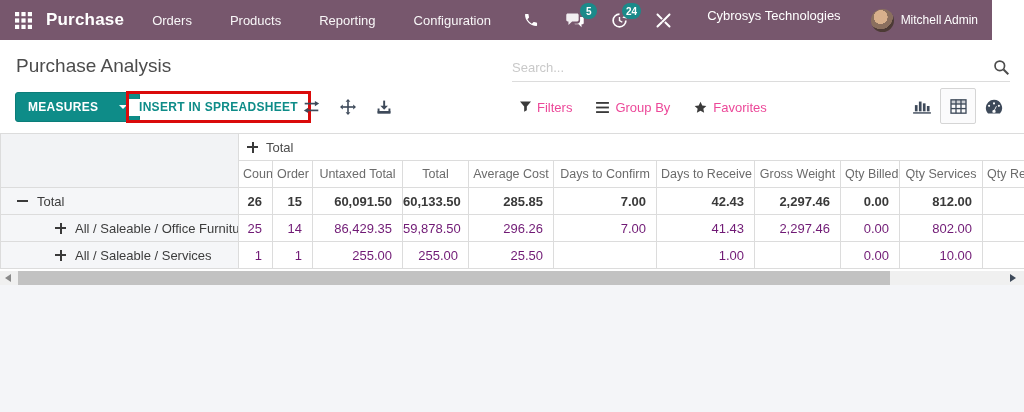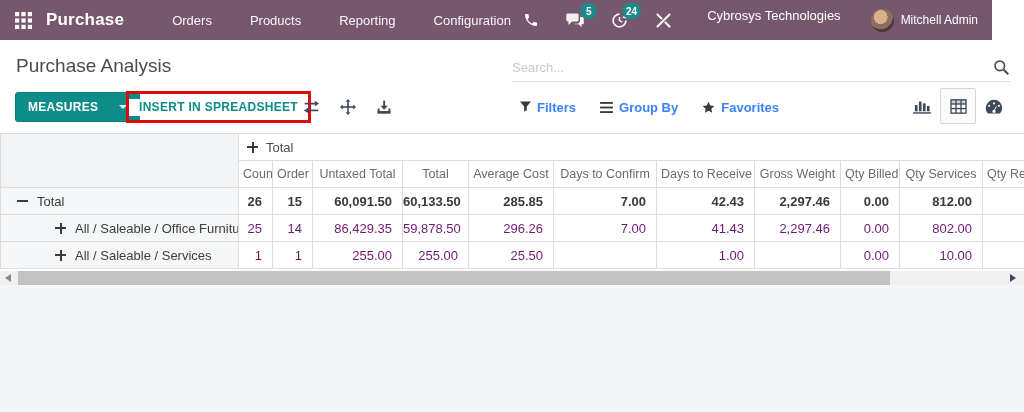--- a/index.html
+++ b/index.html
@@ -4,21 +4,21 @@
 <style>
   * { margin:0; padding:0; box-sizing:border-box; }
   html,body { width:1024px; height:412px; overflow:hidden; }
   body { font-family:"Liberation Sans", sans-serif; background:#ffffff; position:relative; }
 
   
   .navbar { position:absolute; top:0; left:0; width:992px; height:40px; background:#77576d;
             display:flex; align-items:center; color:#fff; }
   .apps-btn { width:46px; display:flex; justify-content:center; align-items:center; cursor:pointer; }
   .app-name { font-size:17px; font-weight:bold; margin-right:28px; letter-spacing:.2px; cursor:pointer; }
-  .nav-menu { display:flex; gap:38px; font-size:13px;margin-left:20px; }
+  .nav-menu { display:flex; gap:38px; font-size:13px; }
   .nav-menu span { cursor:pointer; opacity:.95; }
   .nav-right { margin-left:auto; display:flex; align-items:center; gap:24px; padding-right:14px; }
   .nav-ico { position:relative; width:20px; height:20px; display:flex; align-items:center; justify-content:center; cursor:pointer; }
   .badge { position:absolute; top:-7px; right:-12px; background:#1b8a8a; color:#fff; font-size:10px;
            min-width:17px; height:16px; border-radius:9px; display:flex; align-items:center; justify-content:center;
            padding:0 4px; font-weight:bold; }
   .company { font-size:13px; margin:0 6px 10px 10px; }
   .userzone { display:flex; align-items:center; gap:7px; }
   .avatar { width:23px; height:23px; border-radius:50%;
             background:radial-gradient(circle at 42% 35%, #d8b08c 0 34%, #8a6f5e 35% 60%, #4c3a35 61% 100%); }
@@ -40,21 +40,21 @@
   .caret-down { width:0; height:0; border-left:4px solid transparent; border-right:4px solid transparent;
                 border-top:4px solid #ffffff; display:inline-block; }
   .red-annotation { position:absolute; left:126px; top:0; height:32px; border:3px solid #da0b0b;
                     display:flex; align-items:center; }
   .btn-insert { height:17px; background:#ffffff; color:#0e8c88; border:none; font-size:12px; font-weight:bold;
                 padding:0 10px; cursor:pointer; letter-spacing:.3px; font-family:"Liberation Sans", sans-serif; }
   .pivot-tools { position:absolute; left:303px; top:0; height:32px; display:flex; align-items:center; gap:19px; }
   .tool-ico { width:17px; height:17px; cursor:pointer; display:flex; align-items:center; justify-content:center; }
 
   .filter-group { position:absolute; left:520px; top:0; height:32px; display:flex; align-items:center; gap:24px; }
-  .fg-item { display:flex; align-items:center; gap:6px; font-size:13px; color:#3b82f6; font-weight:bold; cursor:pointer; }
+  .fg-item { display:flex; align-items:center; gap:6px; font-size:13px; color:#ec4899; font-weight:normal; cursor:pointer; }
 
   .view-switcher { position:absolute; right:12px; top:-3px; display:flex; align-items:center; }
   .vs-btn { width:36px; height:36px; display:flex; align-items:center; justify-content:center; cursor:pointer; }
   .vs-btn.active { border:1px solid #d5d5d5; background:#fbfbfc; border-radius:2px; }
 
   
   .table-wrap { position:absolute; top:133px; left:0; width:1024px; overflow:hidden; }
   table.pivot { border-collapse:collapse; table-layout:fixed; width:1030px; background:#fff; }
   table.pivot th, table.pivot td { border:1px solid #dcdcdc; height:27px; font-weight:normal; overflow:hidden; white-space:nowrap; }
   th.corner { background:#f2f3f5; border-left:none; }

